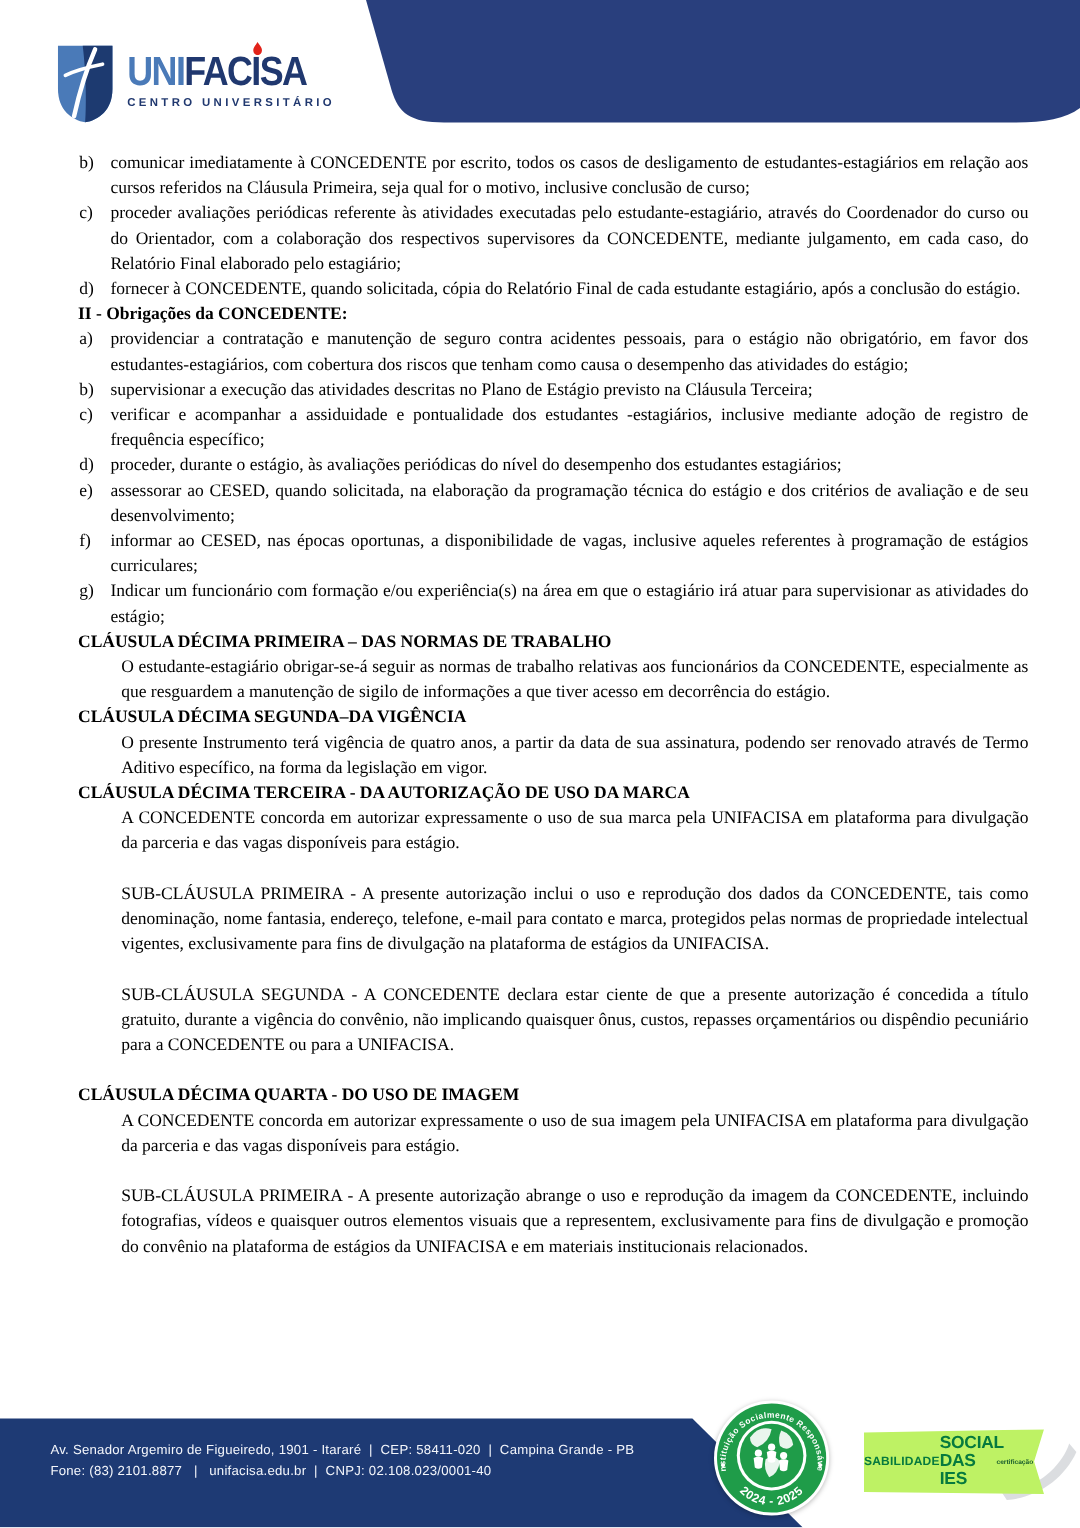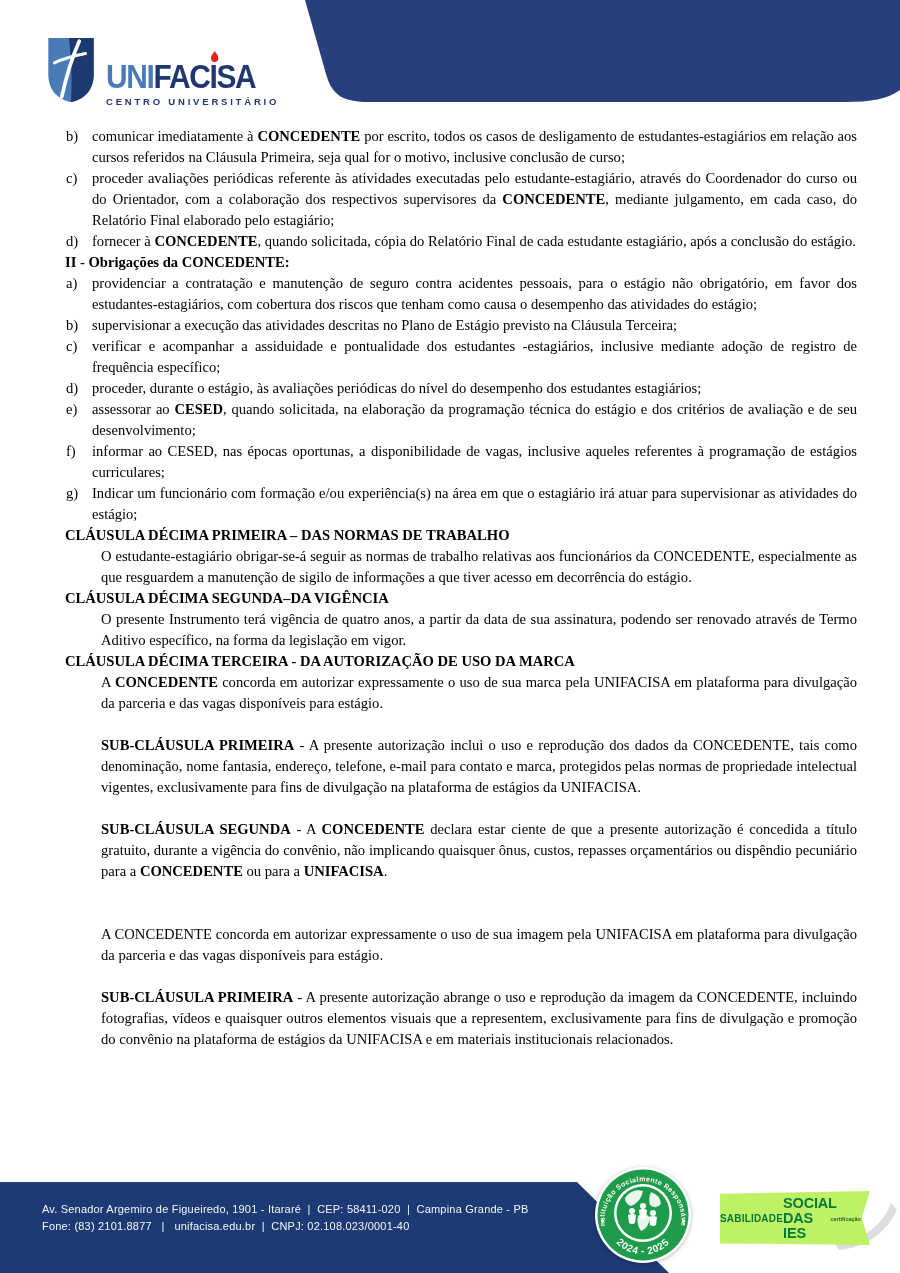--- a/index.html
+++ b/index.html
@@ -4,21 +4,21 @@
 <style>
   html,body{margin:0;padding:0;}
   body{
     width:900px;height:1273px;position:relative;overflow:hidden;
     background:#ffffff;font-family:"Liberation Serif",serif;
   }
   
   .header-swoosh{position:absolute;top:0;right:0;width:610px;height:106px;}
   .logo{position:absolute;left:45px;top:37px;display:flex;align-items:flex-start;}
   .logo-shield{width:52px;height:66px;}
-  .logo-textcol{margin-left:9px;padding-top:6px;margin-top:16px;}
+  .logo-textcol{margin-left:9px;padding-top:6px;}
   .brand{
     font-family:"Liberation Sans",sans-serif;font-weight:800;font-size:34px;
     letter-spacing:-1.5px;line-height:1;white-space:nowrap;
     transform:scaleX(.88);transform-origin:left center;display:block;
   }
   .brand .uni{color:#4a7ab8;}
   .brand .dk{color:#20386f;}
   .brand .ichar{position:relative;display:inline-block;color:#20386f;}
   .flame{position:absolute;left:1px;top:-8px;width:9px;height:11px;}
   .logo-sub{
@@ -31,21 +31,21 @@
     font-size:14.6px;line-height:21px;color:#000;
   }
   .doc .heading{font-weight:700;text-align:left;}
   .doc .heading:first-child{margin-top:0;}
   .doc .para{margin-top:21px;text-align:justify;margin-left:36px;}
   .doc .heading + .para{margin-top:0;}
   .doc .item{position:relative;padding-left:27px;text-align:justify;}
   .doc .item:first-child{margin-top:0;}
   .doc .marker{position:absolute;left:1px;top:0;}
   .doc .gap{height:21px;}
-  .doc b{font-weight:700;}
+  .doc b{font-weight:400;}
   
   .footer-bar{position:absolute;left:0;top:1180px;width:900px;height:93px;}
   .footer-text{
     position:absolute;left:42px;top:1201px;width:560px;
     font-family:Liberation Sans, sans-serif;font-size:11px;line-height:16.5px;
     color:#f4f6fb;letter-spacing:.2px;
   }
   
   .gray-swoosh{position:absolute;left:833px;top:1198px;width:67px;height:54px;}
   .ribbon{
@@ -100,20 +100,21 @@
     <div class="item"><span class="marker">g)</span><span>Indicar um funcionário com formação e/ou experiência(s) na área em que o estagiário irá atuar para supervisionar as atividades do estágio;</span></div>
     <div class="heading"><span>CLÁUSULA DÉCIMA PRIMEIRA – DAS NORMAS DE TRABALHO</span></div>
     <div class="para"><span>O estudante-estagiário obrigar-se-á seguir as normas de trabalho relativas aos funcionários da CONCEDENTE, especialmente as que resguardem a manutenção de sigilo de informações a que tiver acesso em decorrência do estágio.</span></div>
     <div class="heading"><span>CLÁUSULA DÉCIMA SEGUNDA–DA VIGÊNCIA</span></div>
     <div class="para"><span>O presente Instrumento terá vigência de quatro anos, a partir da data de sua assinatura, podendo ser renovado através de Termo Aditivo específico, na forma da legislação em vigor.</span></div>
     <div class="heading"><span>CLÁUSULA DÉCIMA TERCEIRA - DA AUTORIZAÇÃO DE USO DA MARCA</span></div>
     <div class="para"><span>A </span><b>CONCEDENTE</b><span> concorda em autorizar expressamente o uso de sua marca pela UNIFACISA em plataforma para divulgação da parceria e das vagas disponíveis para estágio.</span></div>
     <div class="para"><b>SUB-CLÁUSULA PRIMEIRA</b><span> - A presente autorização inclui o uso e reprodução dos dados da CONCEDENTE, tais como denominação, nome fantasia, endereço, telefone, e-mail para contato e marca, protegidos pelas normas de propriedade intelectual vigentes, exclusivamente para fins de divulgação na plataforma de estágios da UNIFACISA.</span></div>
     <div class="para"><b>SUB-CLÁUSULA SEGUNDA</b><span> - A </span><b>CONCEDENTE</b><span> declara estar ciente de que a presente autorização é concedida a título gratuito, durante a vigência do convênio, não implicando quaisquer ônus, custos, repasses orçamentários ou dispêndio pecuniário para a </span><b>CONCEDENTE</b><span> ou para a </span><b>UNIFACISA</b><span>.</span></div>
     <div class="gap"></div>
+    <div class="heading"><span>CLÁUSULA DÉCIMA QUARTA - DO USO DE IMAGEM</span></div>
     <div class="para"><span>A CONCEDENTE concorda em autorizar expressamente o uso de sua imagem pela UNIFACISA em plataforma para divulgação da parceria e das vagas disponíveis para estágio.</span></div>
     <div class="para"><b>SUB-CLÁUSULA PRIMEIRA</b><span> - A presente autorização abrange o uso e reprodução da imagem da CONCEDENTE, incluindo fotografias, vídeos e quaisquer outros elementos visuais que a representem, exclusivamente para fins de divulgação e promoção do convênio na plataforma de estágios da UNIFACISA e em materiais institucionais relacionados.</span></div>
   </div>
 
 <svg class="footer-bar" viewBox="0 0 900 93" preserveAspectRatio="none" aria-hidden="true">
   <path d="M0 2 H577 L669 93 H0 Z" fill="#1e3a74"></path>
 </svg>
 
 <div class="footer-text">
   <div>Av. Senador Argemiro de Figueiredo, 1901 - Itararé &nbsp;|&nbsp; CEP: 58411-020 &nbsp;|&nbsp; Campina Grande - PB</div>

